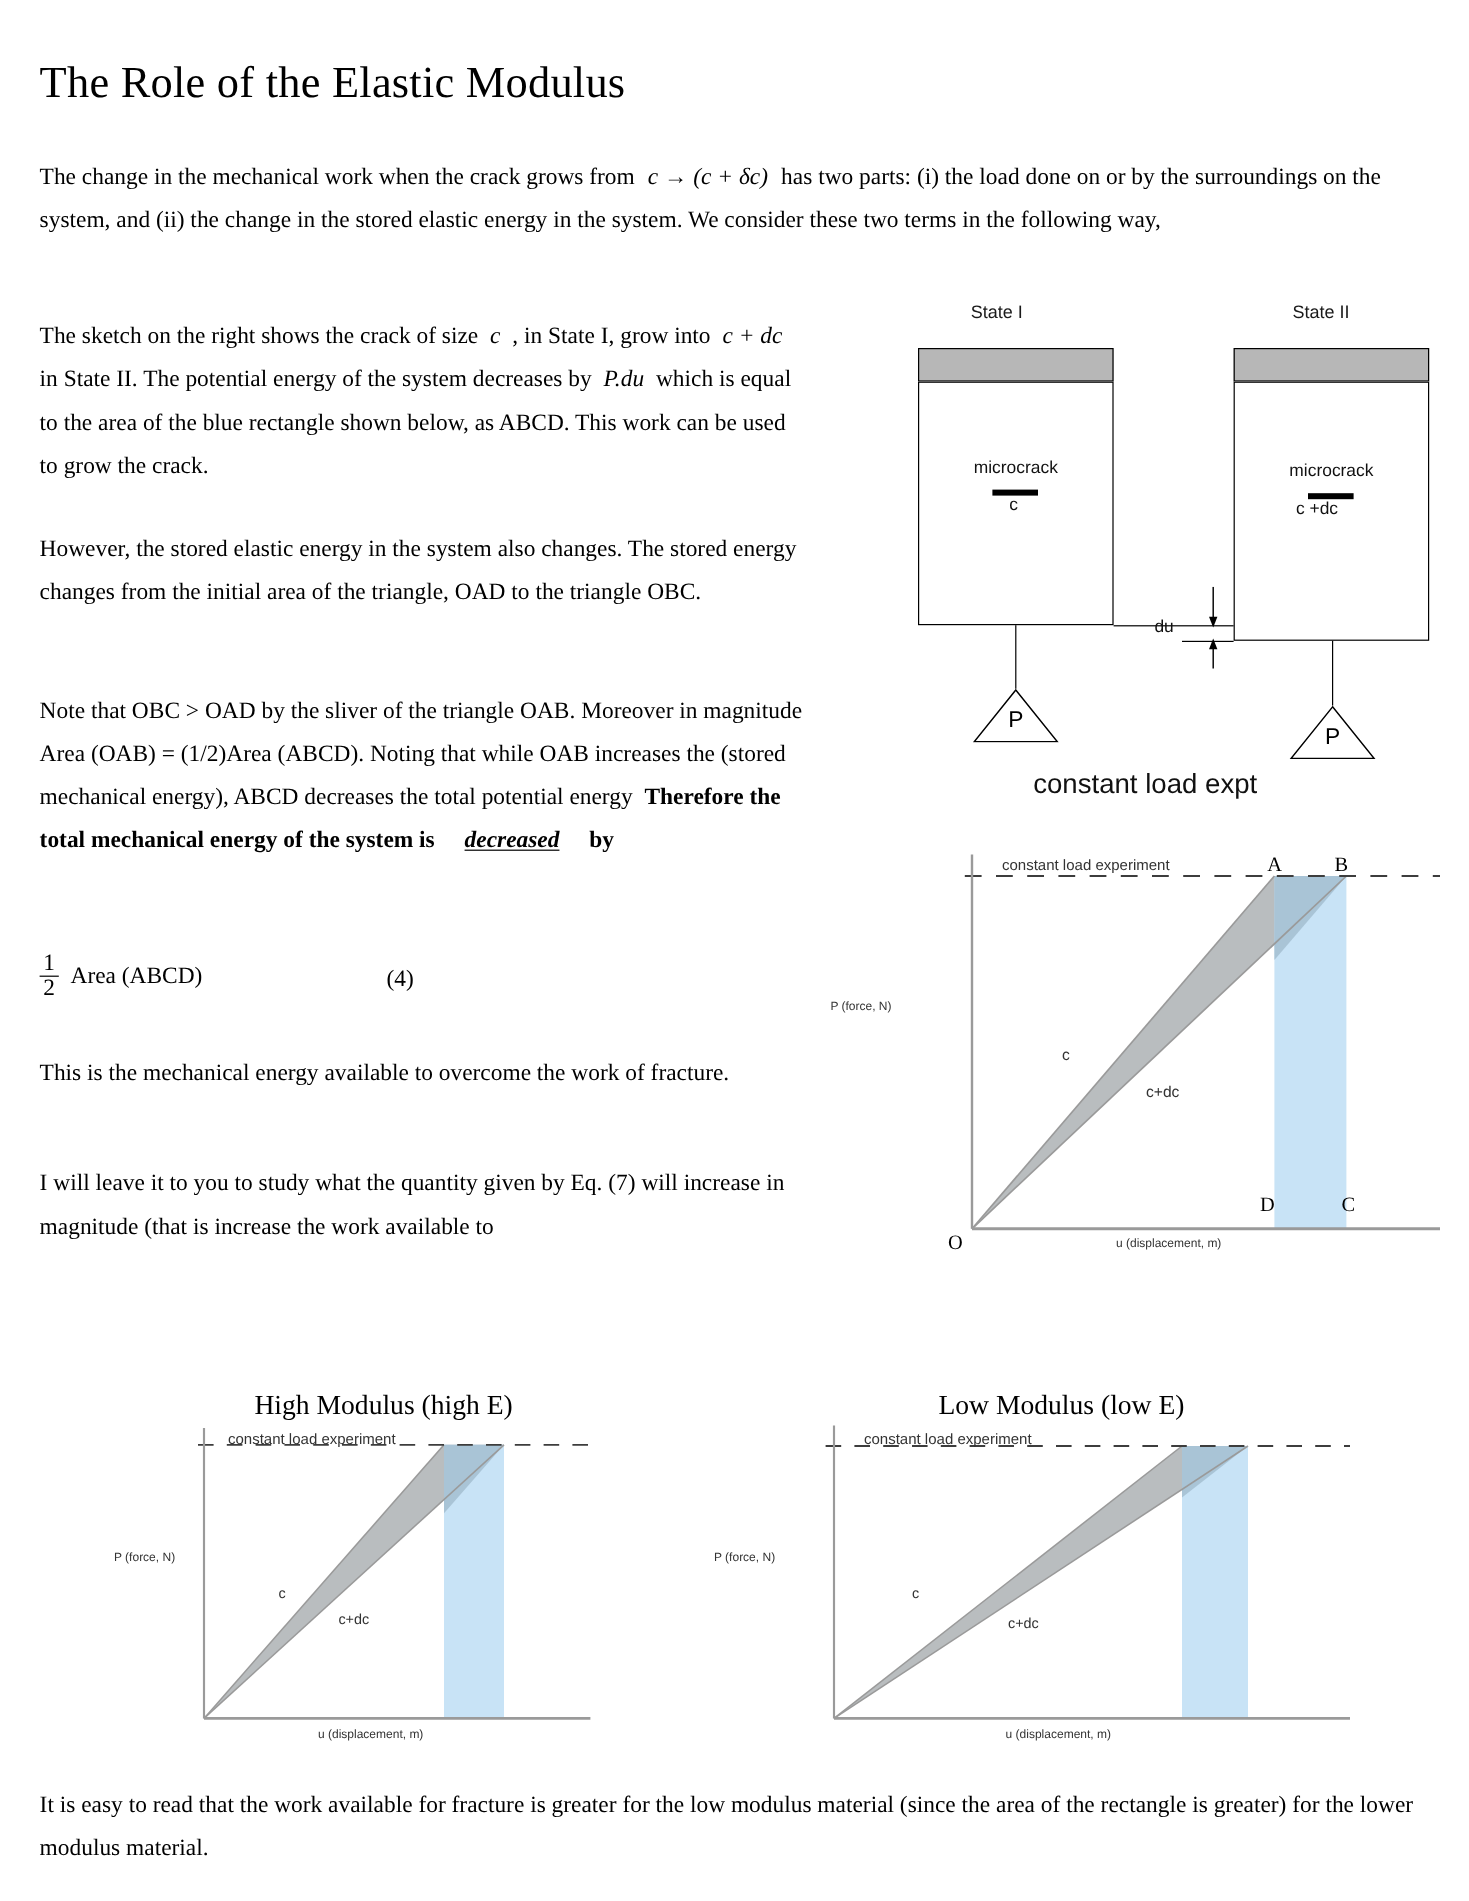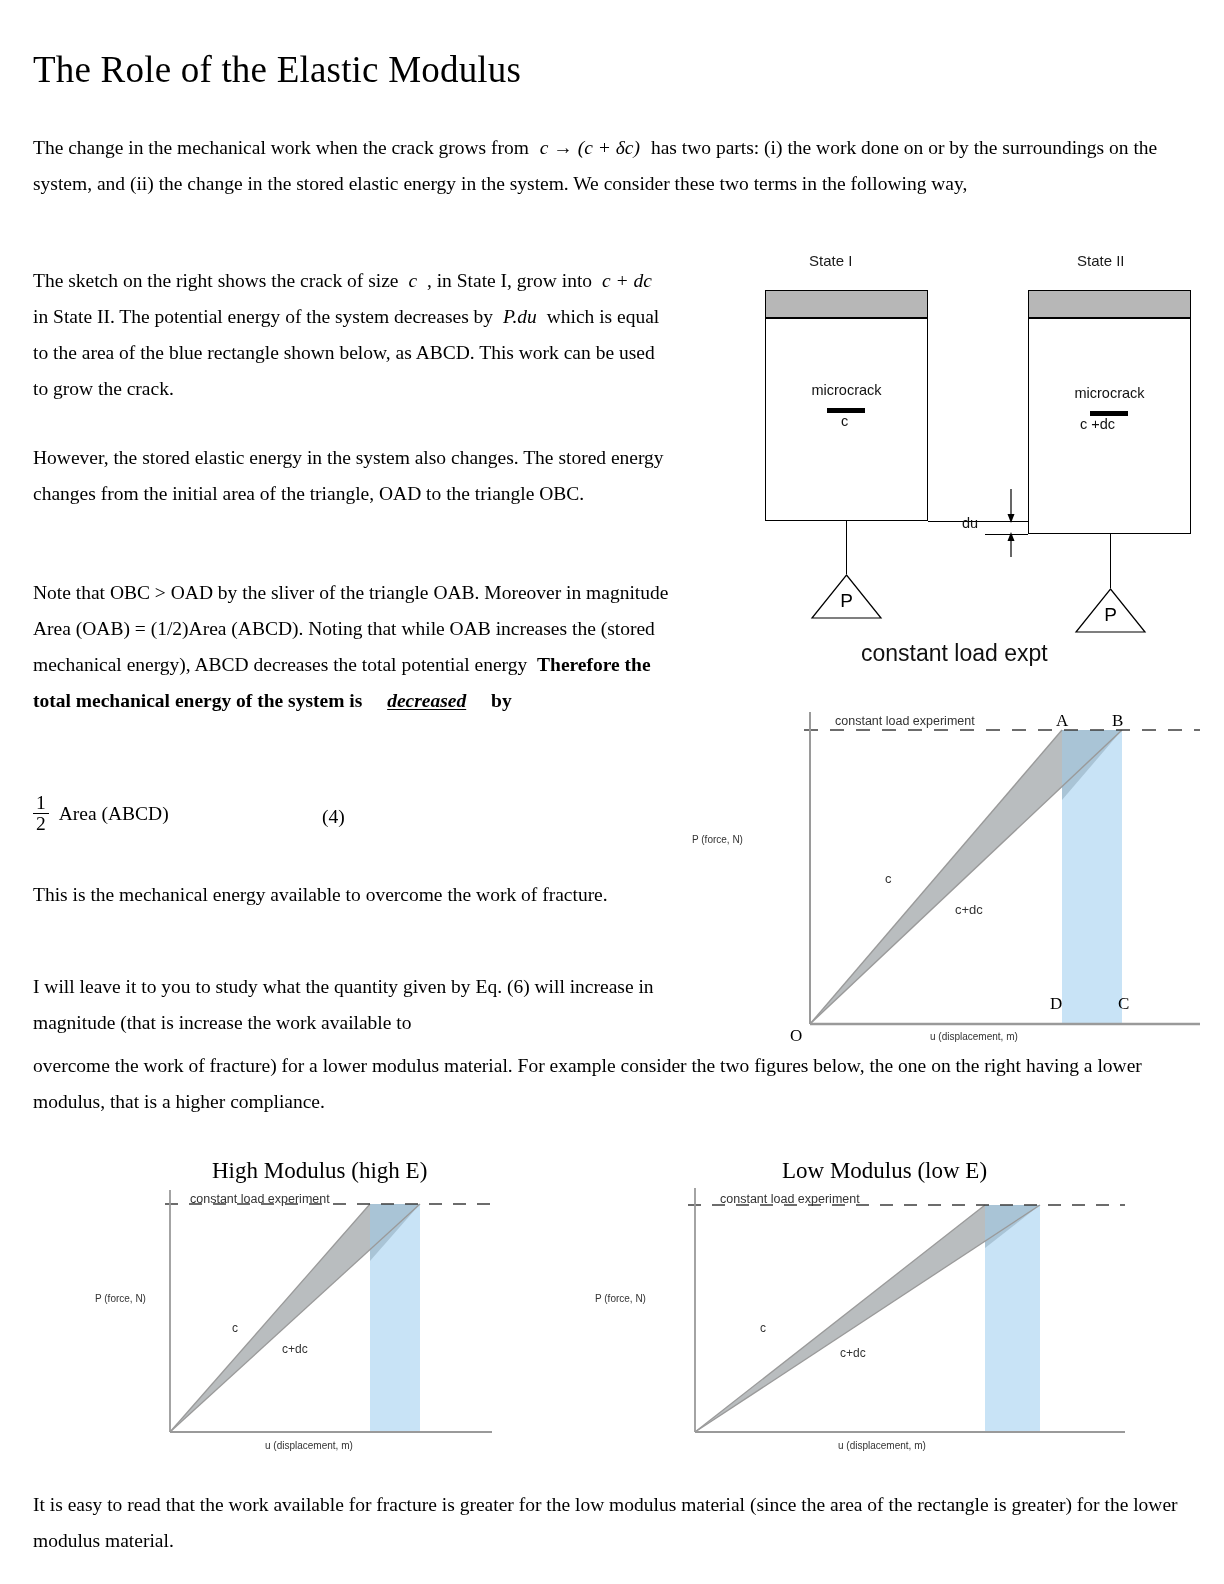--- a/index.html
+++ b/index.html
@@ -188,21 +188,21 @@
 <body>
 
 <div class="page">
 
   <h1 class="doc-title">The Role of the Elastic Modulus</h1>
 
 
   <div class="para" style="left:33px; top:130px; width:1160px;">
     <span>The change in the mechanical work when the crack grows from</span>
     <span class="mathvar" style="margin:0 6px;">c → (c + δc)</span>
-    <span>has two parts: (i) the work done on or by the surroundings on the system, and (ii) the change in the stored elastic energy in the system. We consider these two terms in the following way,</span>
+    <span>has two parts: (i) the load done on or by the surroundings on the system, and (ii) the change in the stored elastic energy in the system. We consider these two terms in the following way,</span>
   </div>
 
   <div class="para" style="left:33px; top:263px; width:632px;">
     <span>The sketch on the right shows the crack of size</span>
     <span class="mathvar" style="margin:0 5px;">c</span>
     <span>, in State I, grow into</span>
     <span class="mathvar" style="margin:0 5px;">c + dc</span>
     <span>in State II. The potential energy of the system decreases by</span>
     <span class="mathvar" style="margin:0 5px;">P.du</span>
     <span>which is equal to the area of the blue rectangle shown below, as ABCD. This work can be used to grow the crack.</span>
@@ -226,24 +226,21 @@
     </span>
     <span>Area (ABCD)</span>
   </div>
   <div class="eq-label">(4)</div>
 
   <div class="para" style="left:33px; top:877px; width:632px;">
     <span>This is the mechanical energy available to overcome the work of fracture.</span>
   </div>
 
   <div class="para" style="left:33px; top:969px; width:632px;">
-    <span>I will leave it to you to study what the quantity given by Eq. (6) will increase in magnitude (that is increase the work available to</span>
-  </div>
-  <div class="para" style="left:33px; top:1048px; width:1160px;">
-    <span>overcome the work of fracture) for a lower modulus material. For example consider the two figures below, the one on the right having a lower modulus, that is a higher compliance.</span>
+    <span>I will leave it to you to study what the quantity given by Eq. (7) will increase in magnitude (that is increase the work available to</span>
   </div>
 
   <div class="para" style="left:33px; top:1487px; width:1160px;">
     <span>It is easy to read that the work available for fracture is greater for the low modulus material (since the area of the rectangle is greater) for the lower modulus material.</span>
   </div>
 
   <figure class="statefig">
 
     <div class="state-label" style="left:69px; top:8px;">State I</div>
     <div class="state-label" style="left:337px; top:8px;">State II</div>

